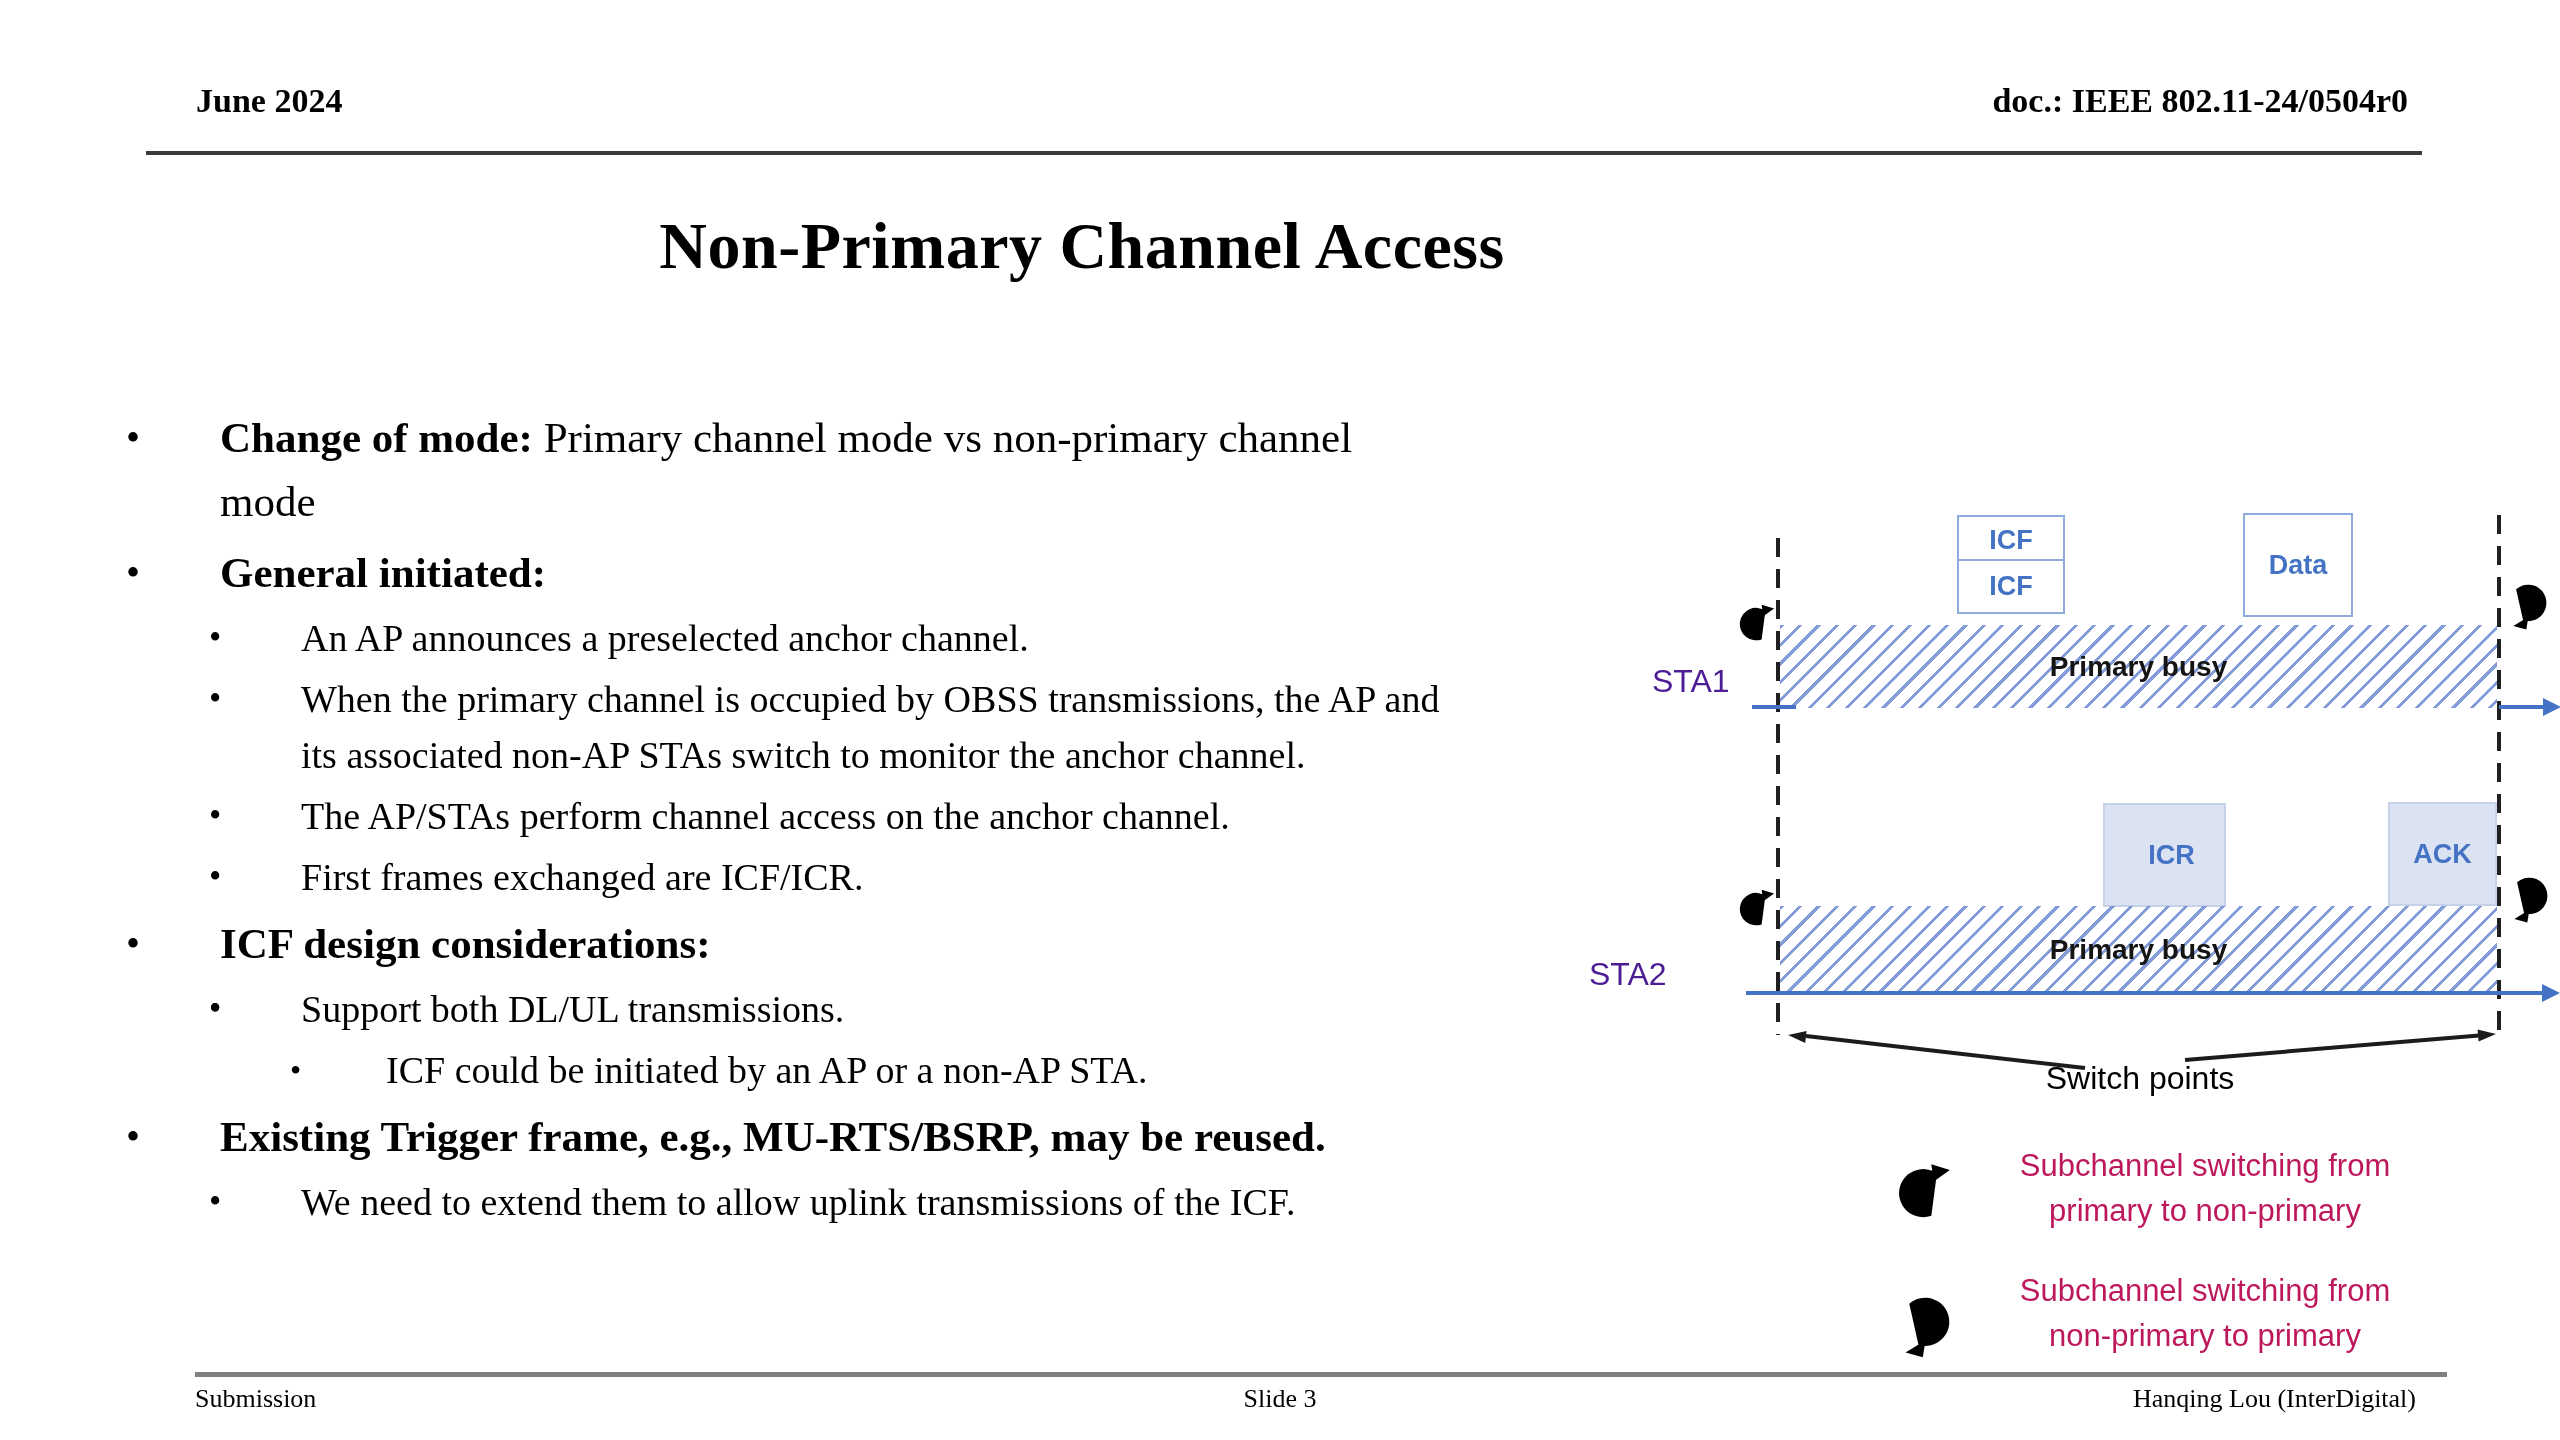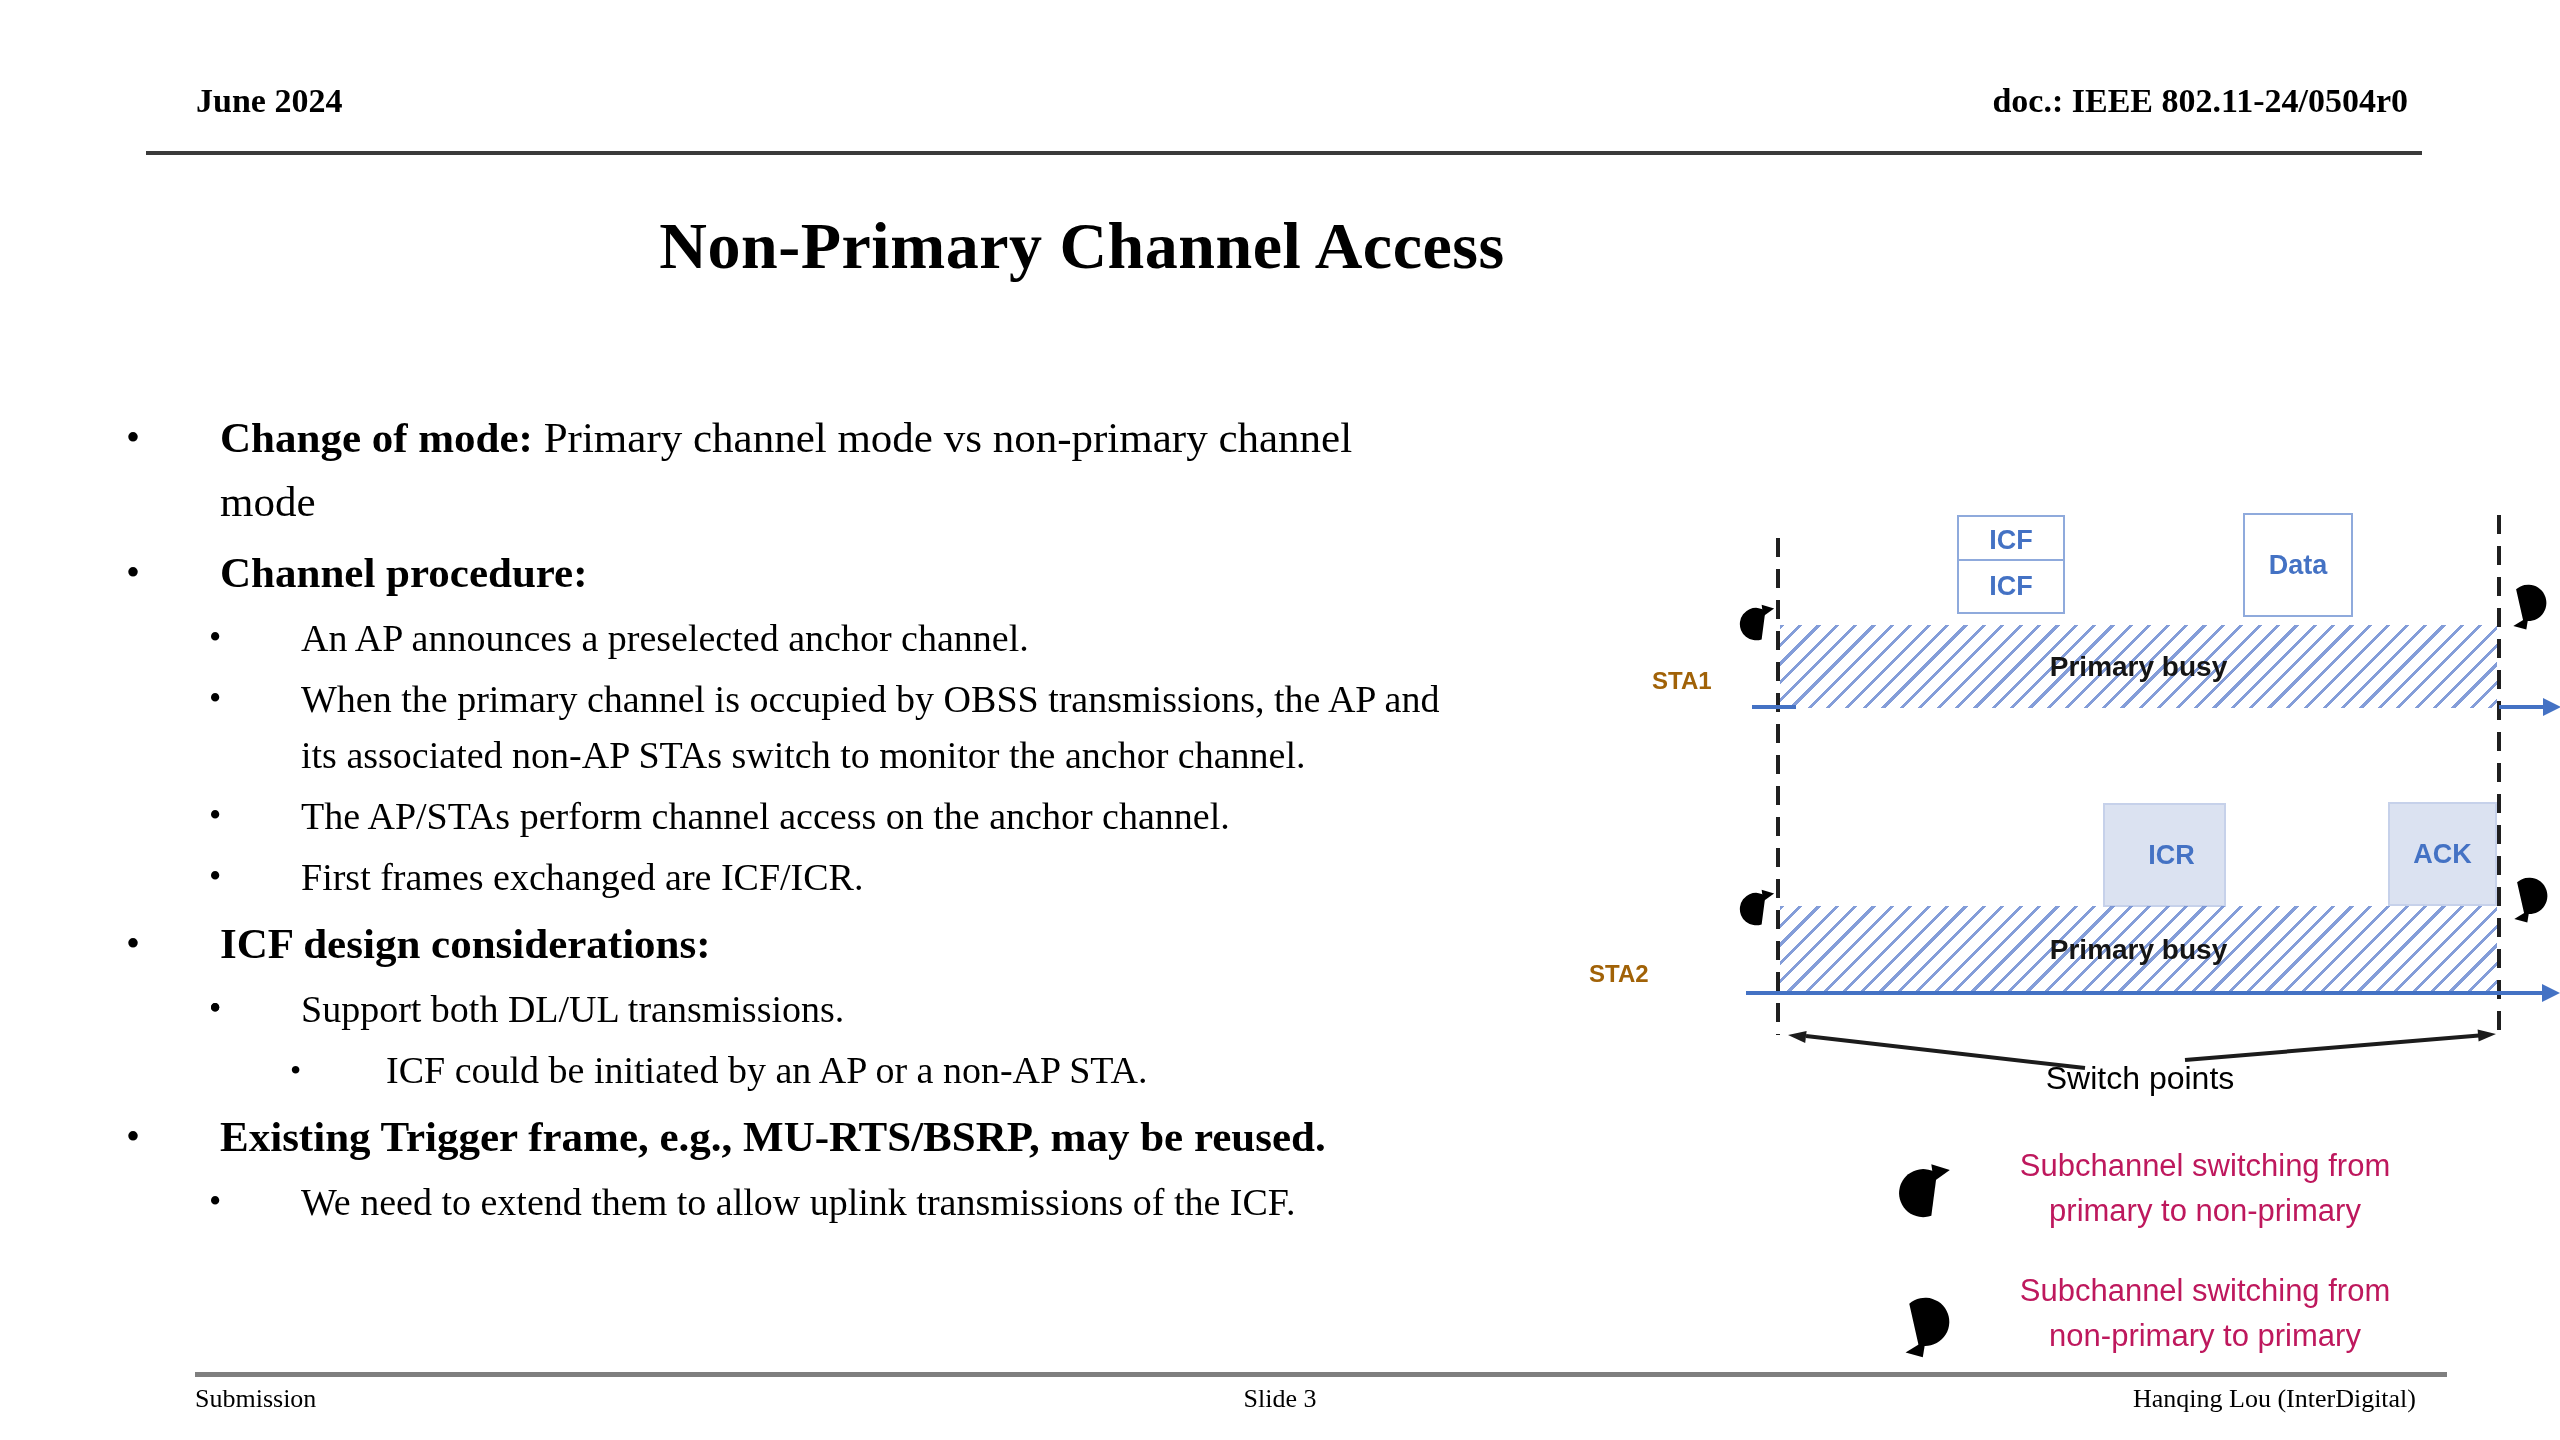--- a/index.html
+++ b/index.html
@@ -57,21 +57,21 @@
   .box { position:absolute; display:flex; align-items:center; justify-content:center;
          font-size:27px; font-weight:bold; color:#4472c4; }
   .box.outline { background:#ffffff; border:2px solid #8faadc; }
   .box.fill    { background:#dbe2f1; border:2px solid #c6d1ea; }
   #icf1 { left:1957px; top:515px; width:104px; height:46px; }
   #icf2 { left:1957px; top:559px; width:104px; height:51px; }
   #data { left:2243px; top:513px; width:106px; height:100px; }
   #icr  { left:2103px; top:803px; width:105px; height:100px;padding-left:14px; }
   #ack  { left:2388px; top:802px; width:105px; height:100px; }
 
-  .sta-label { position:absolute; font-size:24px; line-height:36px; font-weight:bold; color:#a16207; }
+  .sta-label { position:absolute; font-size:32px; line-height:36px; font-weight:normal; color:#4c1d95; }
   #sta1 { left:1652px; top:663px; }
   #sta2 { left:1589px; top:956px; }
 
   .tline { position:absolute; height:4px; background:#4472c4; }
   #tl1-stub { left:1752px; top:705px; width:44px; }
   #tl1-seg  { left:2499px; top:705px; width:46px; }
   #tl2-line { left:1746px; top:991px; width:798px; }
   .thead { position:absolute; width:0; height:0;
            border-top:9px solid transparent; border-bottom:9px solid transparent;
            border-left:18px solid #4472c4; }
@@ -109,21 +109,21 @@
   <div class="slide-title">Non-Primary Channel Access</div>
 
   <div class="bullets">
     <div class="bullet l1">
       <span class="marker">•</span>
       <span class="content"><b class="lead">Change of mode:</b><span> Primary channel mode vs non-primary channel
 mode</span></span>
     </div>
     <div class="bullet l1">
       <span class="marker">•</span>
-      <span class="content"><b class="lead">Channel procedure:</b><span></span></span>
+      <span class="content"><b class="lead">General initiated:</b><span></span></span>
     </div>
     <div class="bullet l2">
       <span class="marker">•</span>
       <span class="content"><span>An AP announces a preselected anchor channel.</span></span>
     </div>
     <div class="bullet l2">
       <span class="marker">•</span>
       <span class="content"><span>When the primary channel is occupied by OBSS transmissions, the AP and
 its associated non-AP STAs switch to monitor the anchor channel.</span></span>
     </div>

